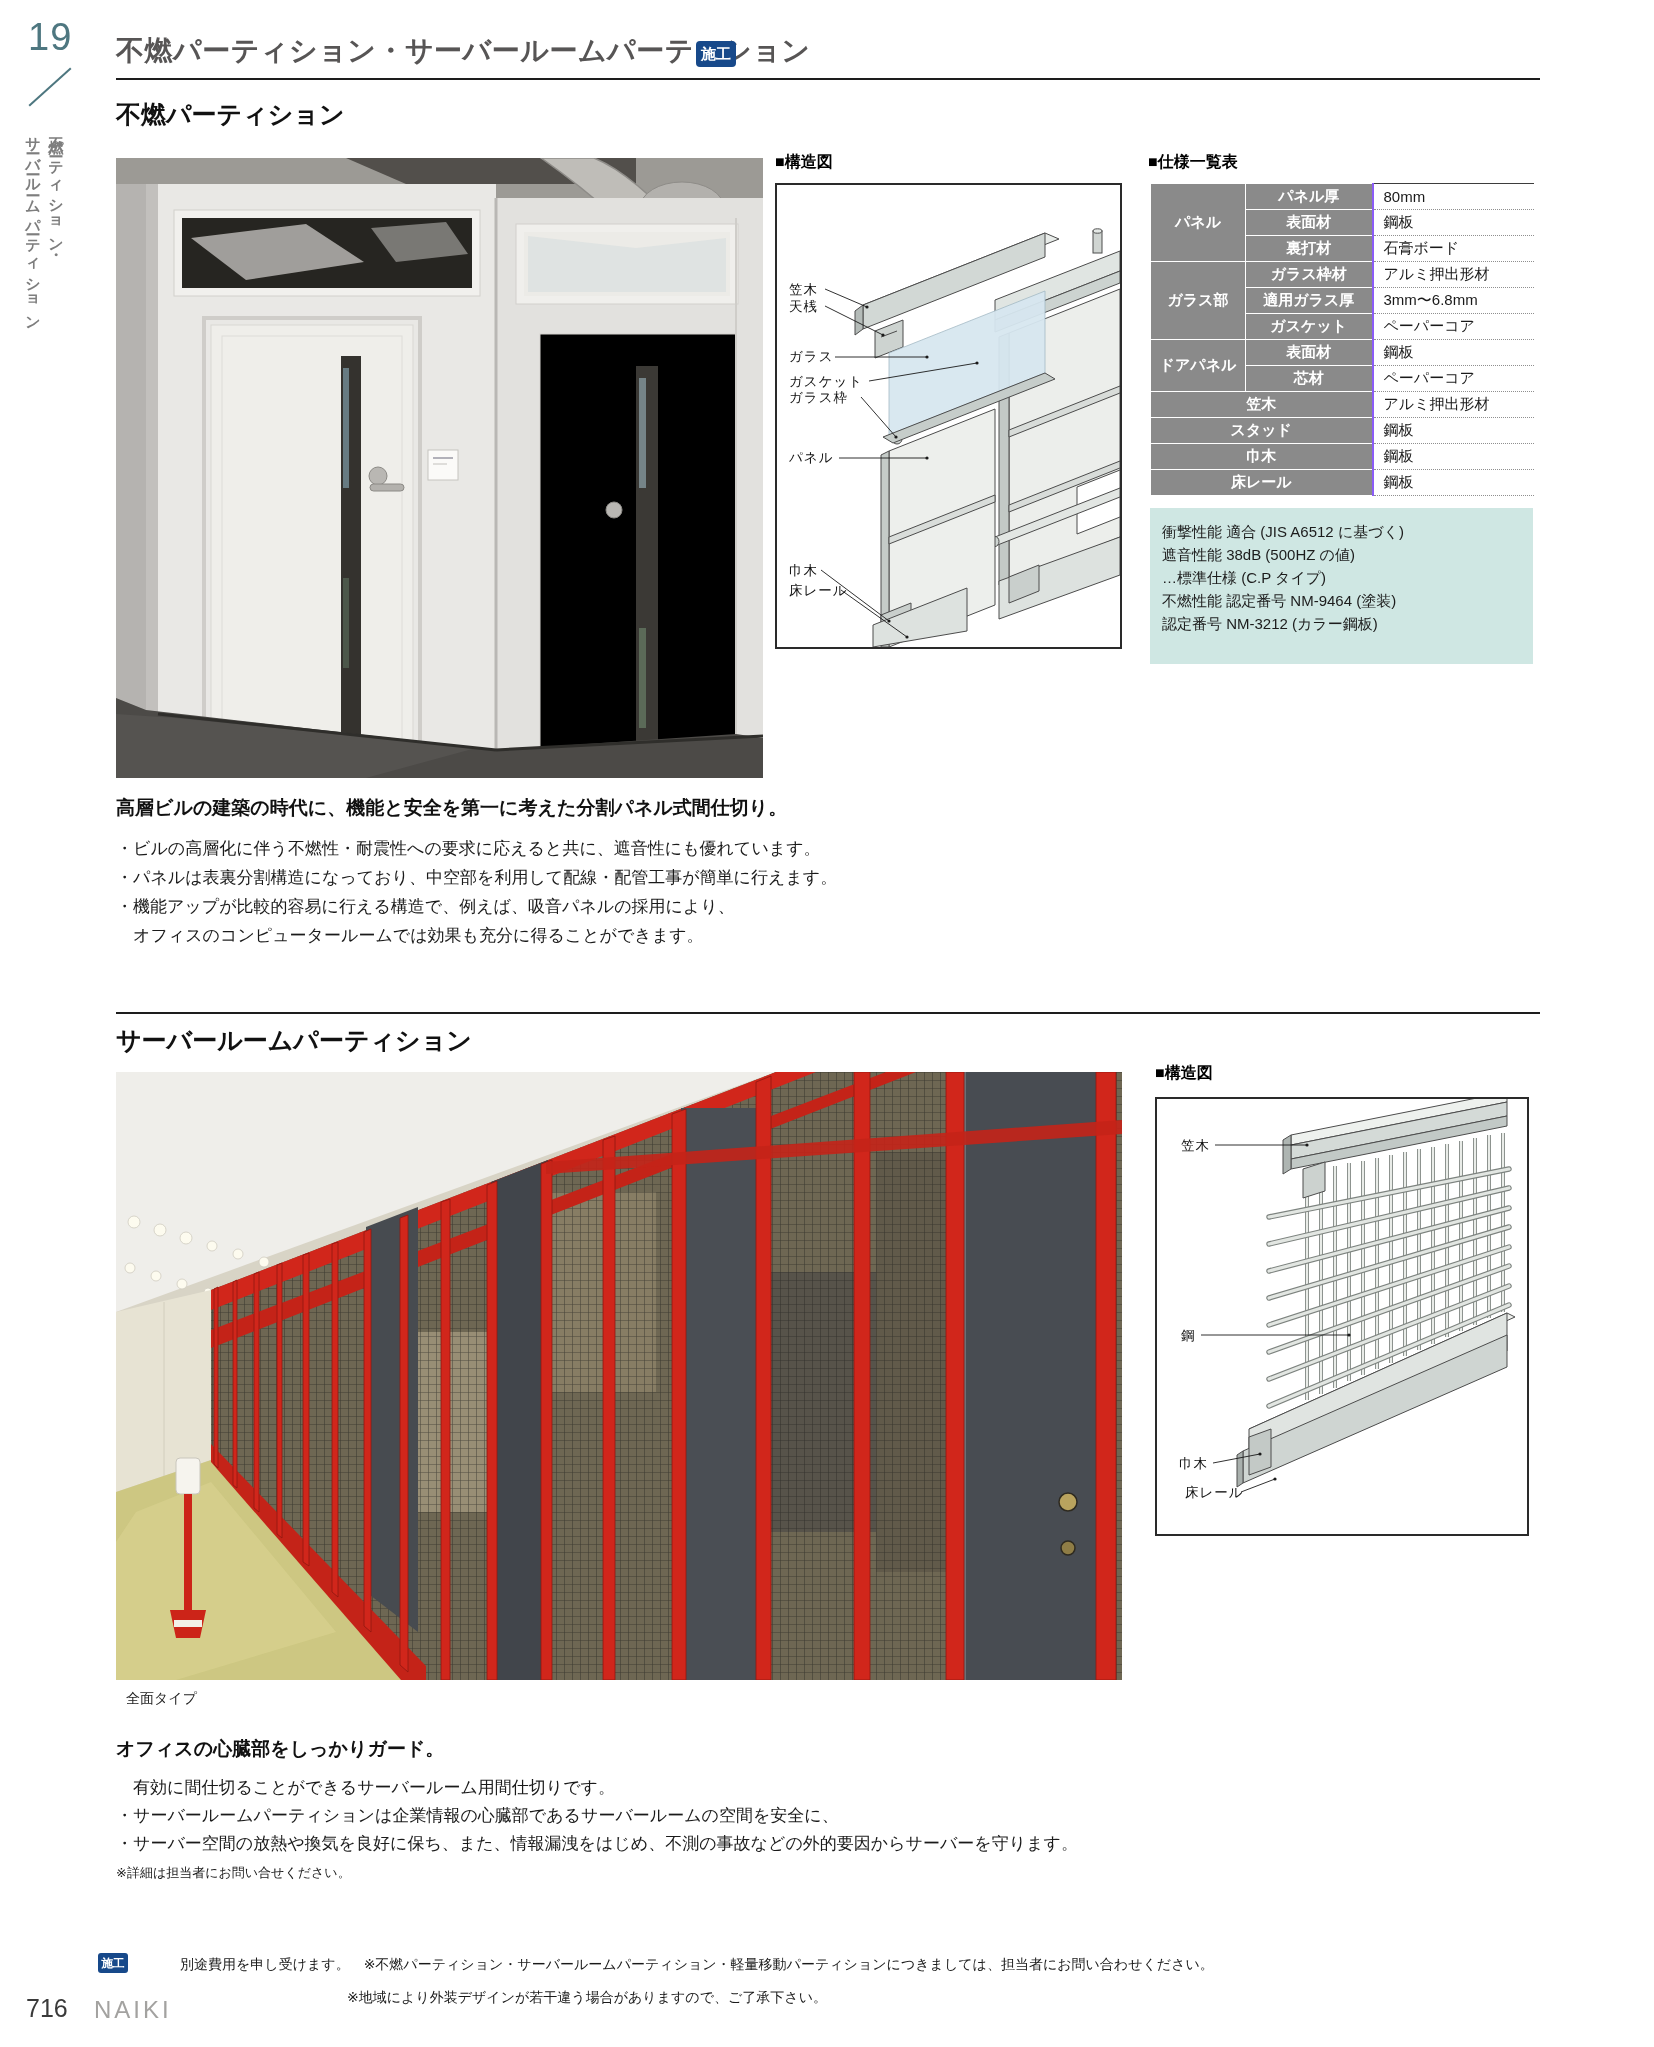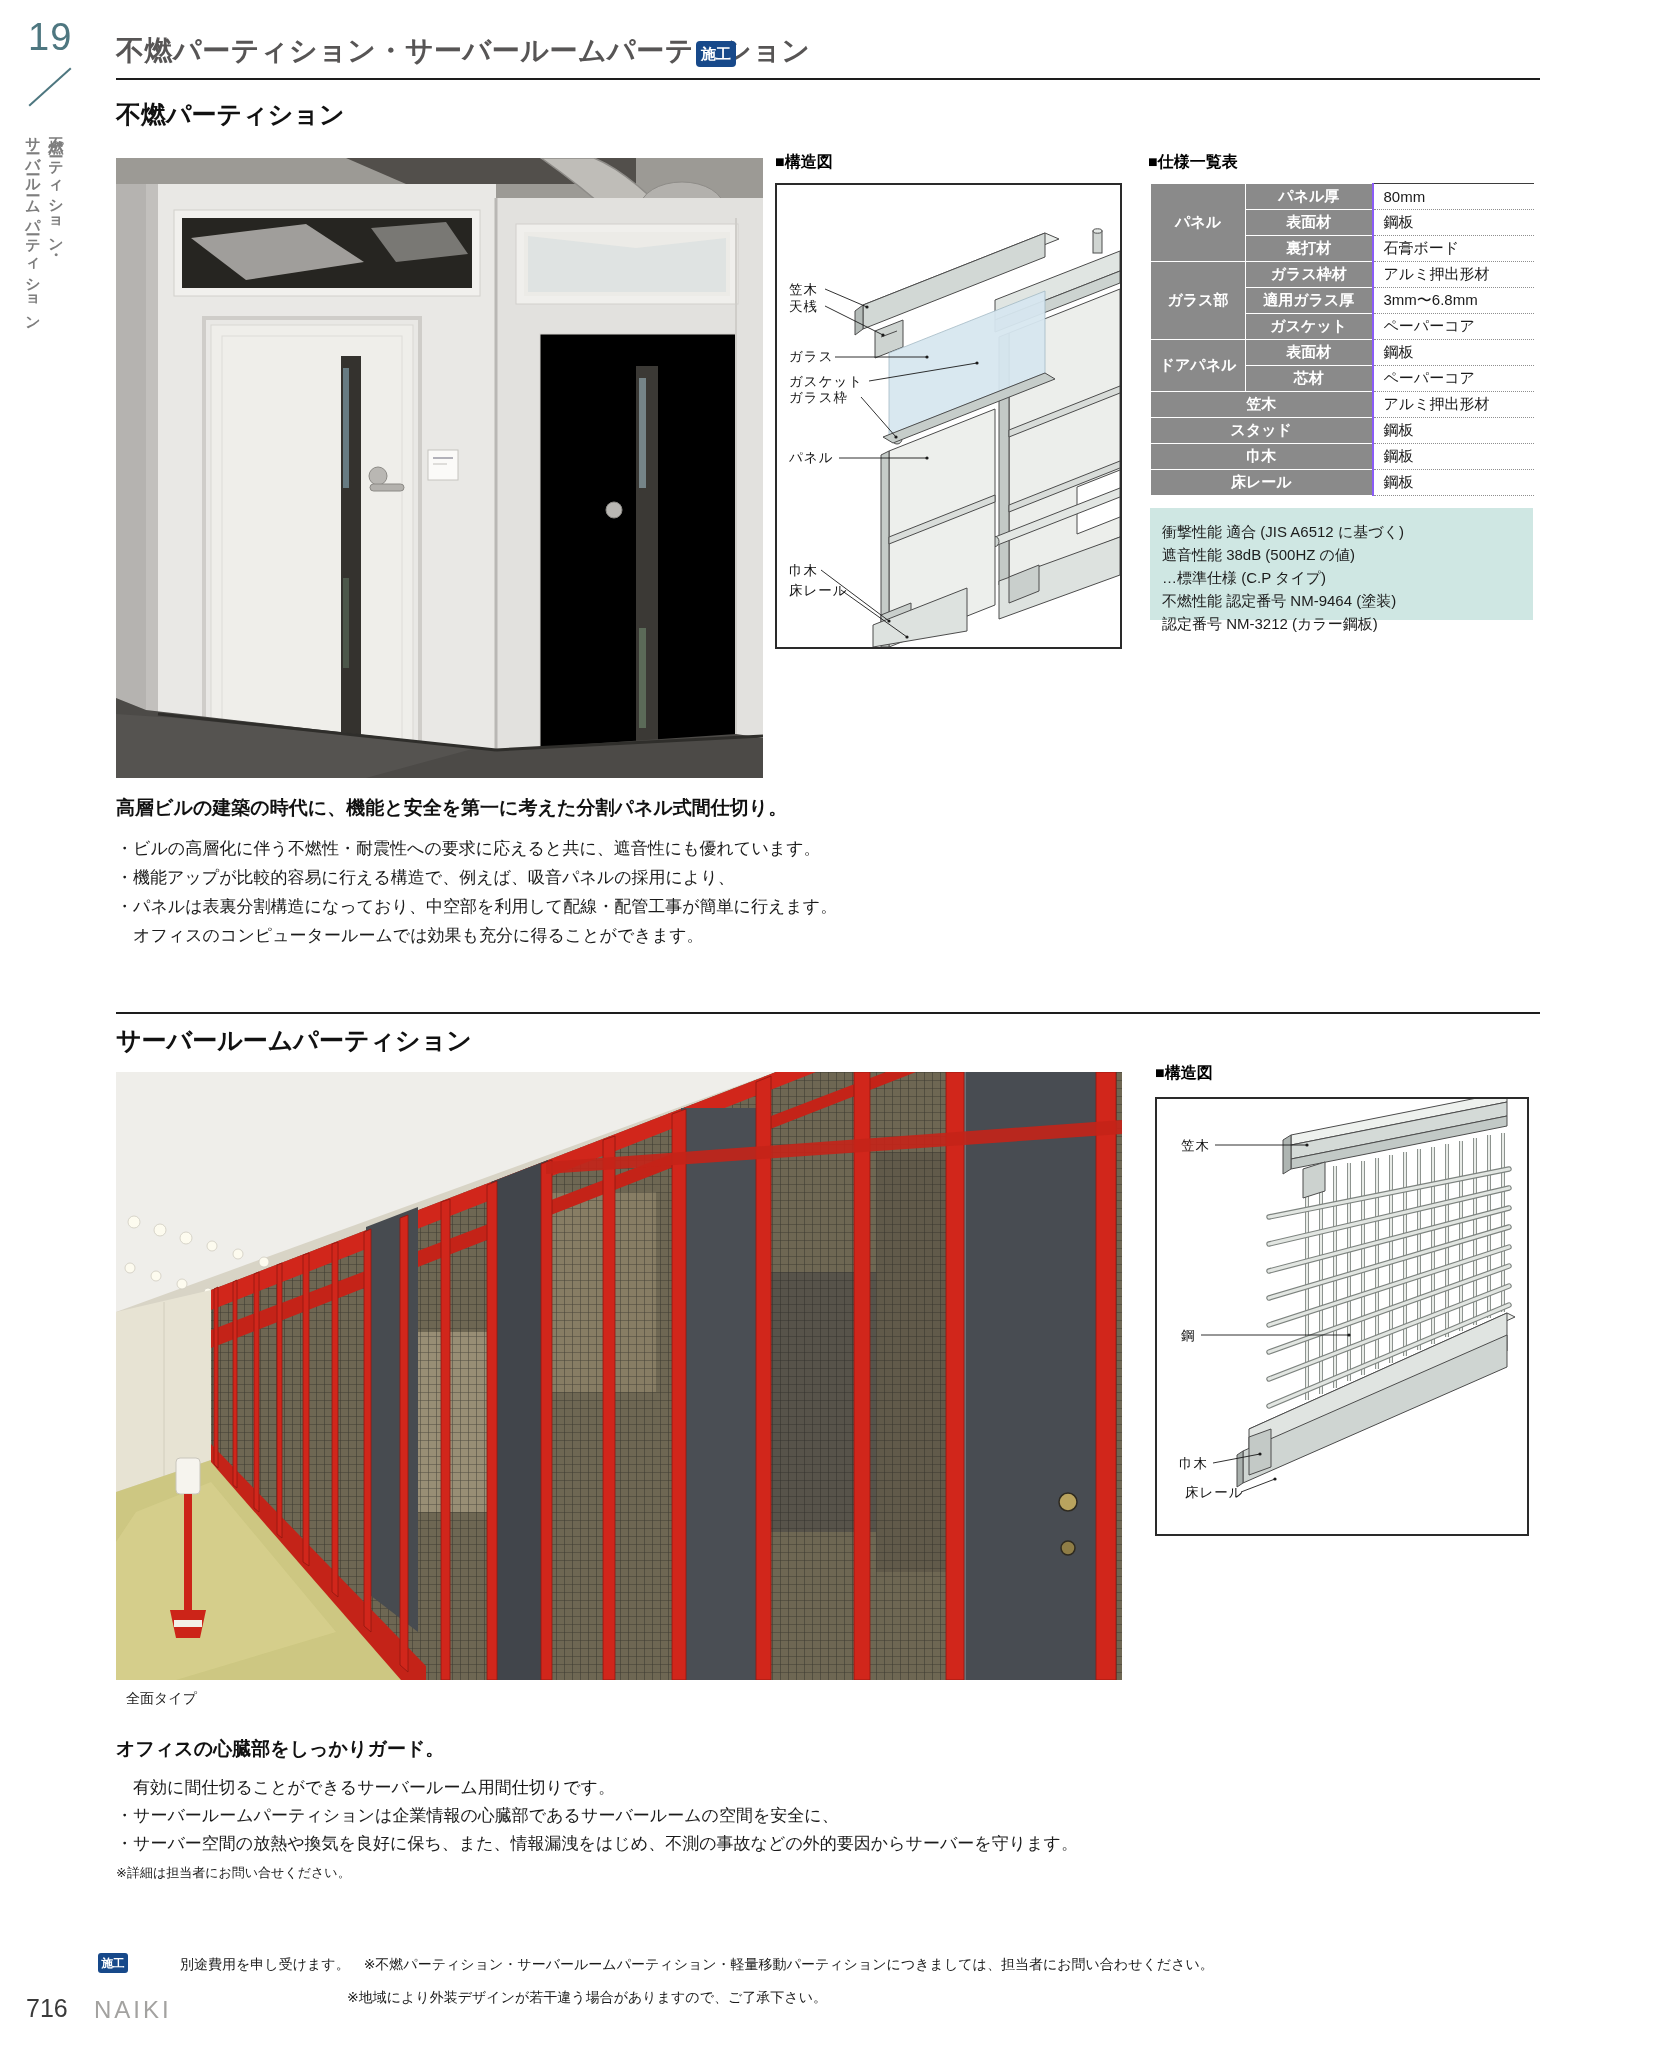--- a/index.html
+++ b/index.html
@@ -34,21 +34,21 @@
   .diag1-box{left:775px;top:183px;width:343px;height:462px;}
   .diag2-box{left:1155px;top:1097px;width:370px;height:435px;}
   .dlabel{position:absolute;font-size:13.5px;color:#111;white-space:nowrap;letter-spacing:1px;}
   
   .spec-table{position:absolute;left:1150px;top:183px;width:383px;border-collapse:collapse;table-layout:fixed;font-size:15px;}
   .spec-table td{height:25px;padding:0;vertical-align:middle;}
   .spec-table td.g{background:#8a8a8a;color:#fff;text-align:center;font-weight:bold;border:1.5px solid #fff;}
   .spec-table td.v{background:#fff;color:#1a1a1a;border-bottom:1px dotted #8f8f8f;border-left:2px solid #8b5cf6;padding-left:10px;}
   .spec-table tr:first-child td.v{border-top:1.5px solid #3d3d3d;}
   
-  .perf-box{position:absolute;left:1150px;top:508px;width:383px;height:112px;background:#cfe7e3;
+  .perf-box{position:absolute;left:1150px;top:508px;width:383px;height:156px;background:#cfe7e3;
             box-sizing:border-box;padding:12px 12px;font-size:15px;line-height:23px;color:#1c1c1c;}
   
   .lead{position:absolute;left:116px;font-size:19px;font-weight:bold;color:#111;}
   .lead1{top:795px;}
   .lead2{top:1736px;}
   .bullets{position:absolute;left:116px;font-size:17px;line-height:29px;color:#1a1a1a;}
   .bullets1{top:834px;}
   .bullets2{top:1774px;line-height:28px;}
   .small-note{position:absolute;left:116px;top:1864px;font-size:13px;color:#1a1a1a;}
   
@@ -266,22 +266,22 @@
     <div>衝撃性能 適合 (JIS A6512 に基づく)</div>
     <div>遮音性能 38dB (500HZ の値)</div>
     <div>…標準仕様 (C.P タイプ)</div>
     <div>不燃性能 認定番号 NM-9464 (塗装)</div>
     <div>認定番号 NM-3212 (カラー鋼板)</div>
   </div>
 
   <div class="lead lead1">高層ビルの建築の時代に、機能と安全を第一に考えた分割パネル式間仕切り。</div>
   <div class="bullets bullets1">
     <div>・ビルの高層化に伴う不燃性・耐震性への要求に応えると共に、遮音性にも優れています。</div>
+    <div>・パネルは表裏分割構造になっており、中空部を利用して配線・配管工事が簡単に行えます。</div>
     <div>・機能アップが比較的容易に行える構造で、例えば、吸音パネルの採用により、</div>
-    <div>・パネルは表裏分割構造になっており、中空部を利用して配線・配管工事が簡単に行えます。</div>
     <div>　オフィスのコンピュータールームでは効果も充分に得ることができます。</div>
   </div>
 
   <div class="rule rule-mid"></div>
 
   <div class="section-title sec2-title">サーバールームパーティション</div>
 
   <div class="photo photo2">
     <svg width="1006" height="608" viewBox="0 0 1006 608" preserveAspectRatio="none">
       <defs>

